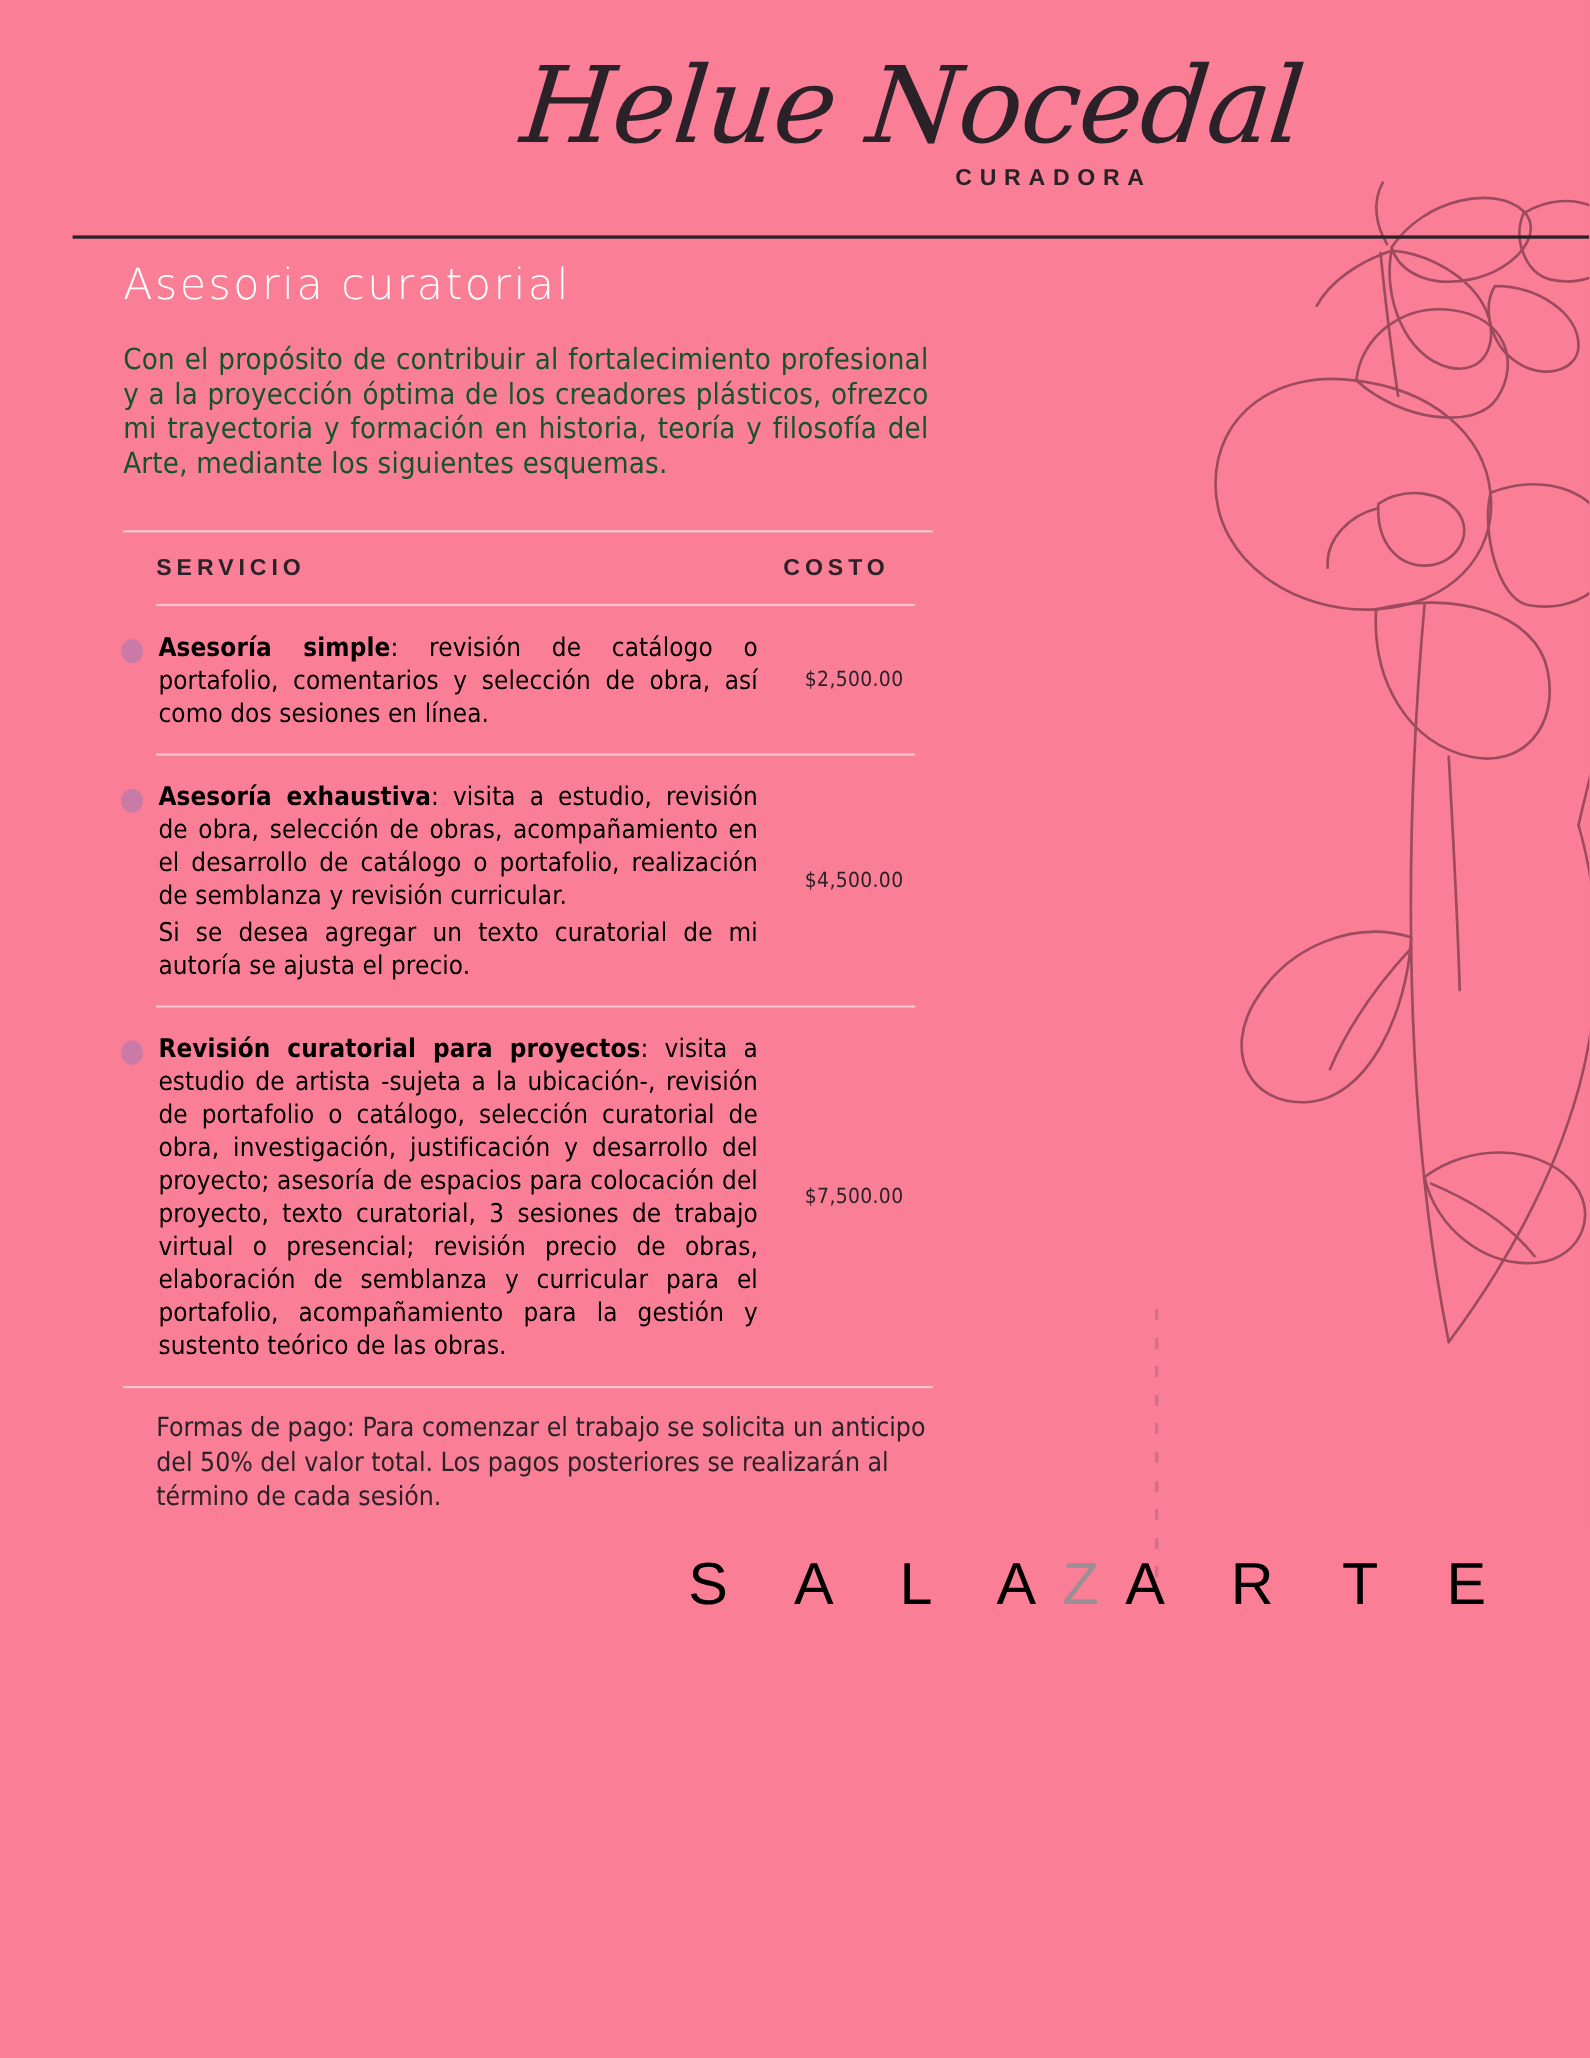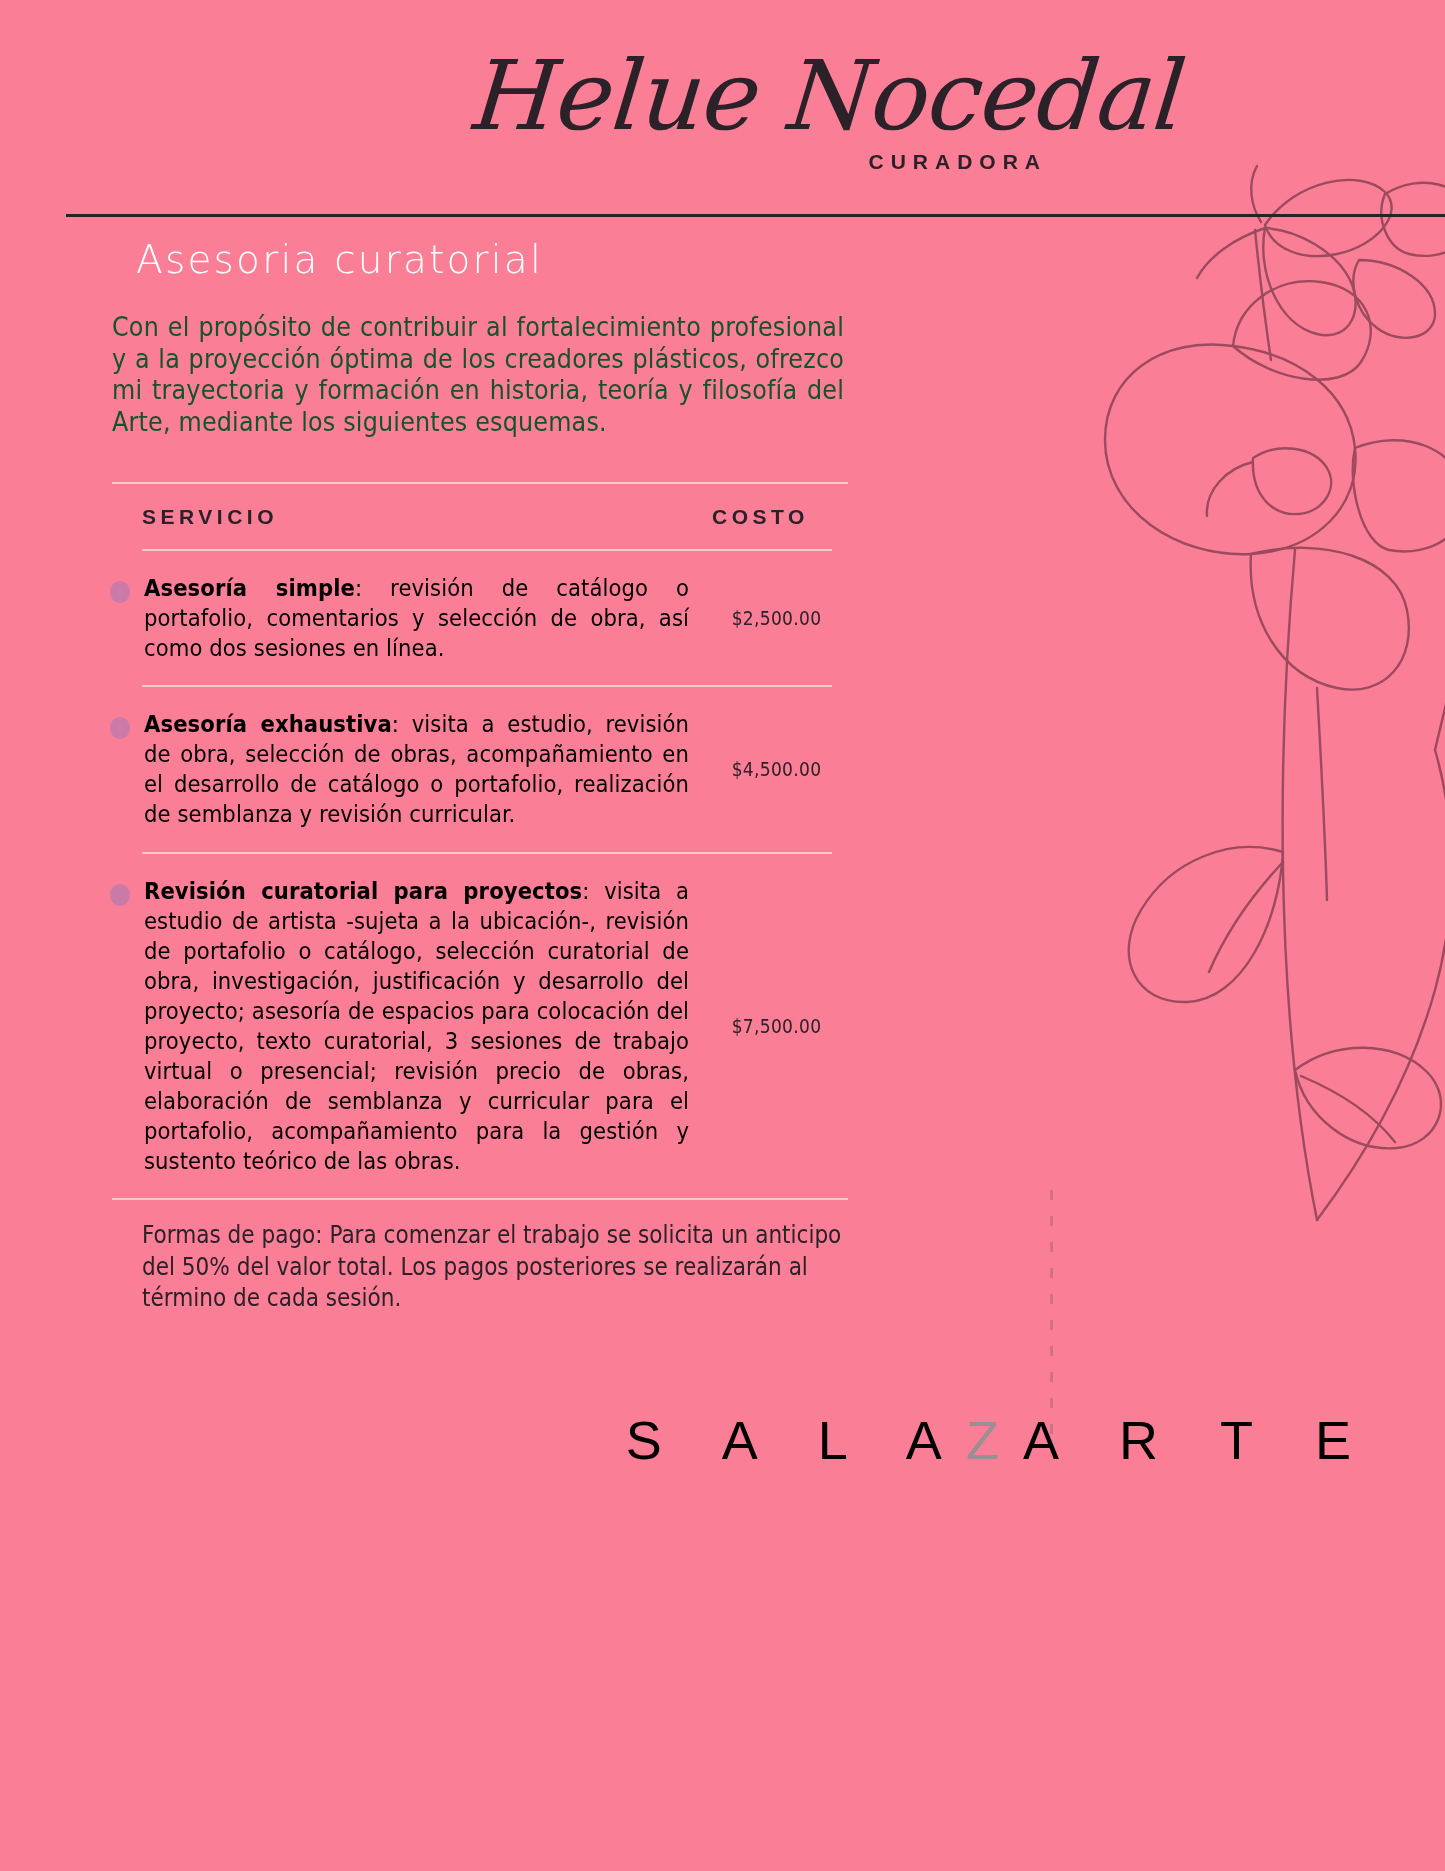--- a/index.html
+++ b/index.html
@@ -84,21 +84,20 @@
 
   .page-title {
     font-family: "DejaVu Sans", sans-serif;
     font-weight: 300;
     font-size: 39px;
     letter-spacing: 2.2px;
     color: #FFFFFF;
     line-height: 1.25;
     margin-bottom: 26px;
     font-stretch: condensed;
-    margin-left: 24px;
   }
 
   .intro {
     font-family: "DejaVu Sans", sans-serif;
     font-size: 26.5px;
     line-height: 1.2;
     color: #14532d;
     text-align: justify;
     letter-spacing: 0.2px;
     font-stretch: condensed;
@@ -296,20 +295,21 @@
       <div class="cost">$2,500.00</div>
     </div>
 
     <div class="rule-inner"></div>
 
     <div class="row">
       <div class="desc-wrap">
         <span class="bullet"></span>
         <div class="desc">
           <b>Asesoría exhaustiva</b><span>:</span><span> visita a estudio, revisión de obra, selección de obras, acompañamiento en el desarrollo de catálogo o portafolio, realización de semblanza y revisión curricular.</span>
+          <span class="para2">Si se desea agregar un texto curatorial de mi autoría se ajusta el precio.</span>
         </div>
       </div>
       <div class="cost">$4,500.00</div>
     </div>
 
     <div class="rule-inner"></div>
 
     <div class="row">
       <div class="desc-wrap">
         <span class="bullet"></span>

